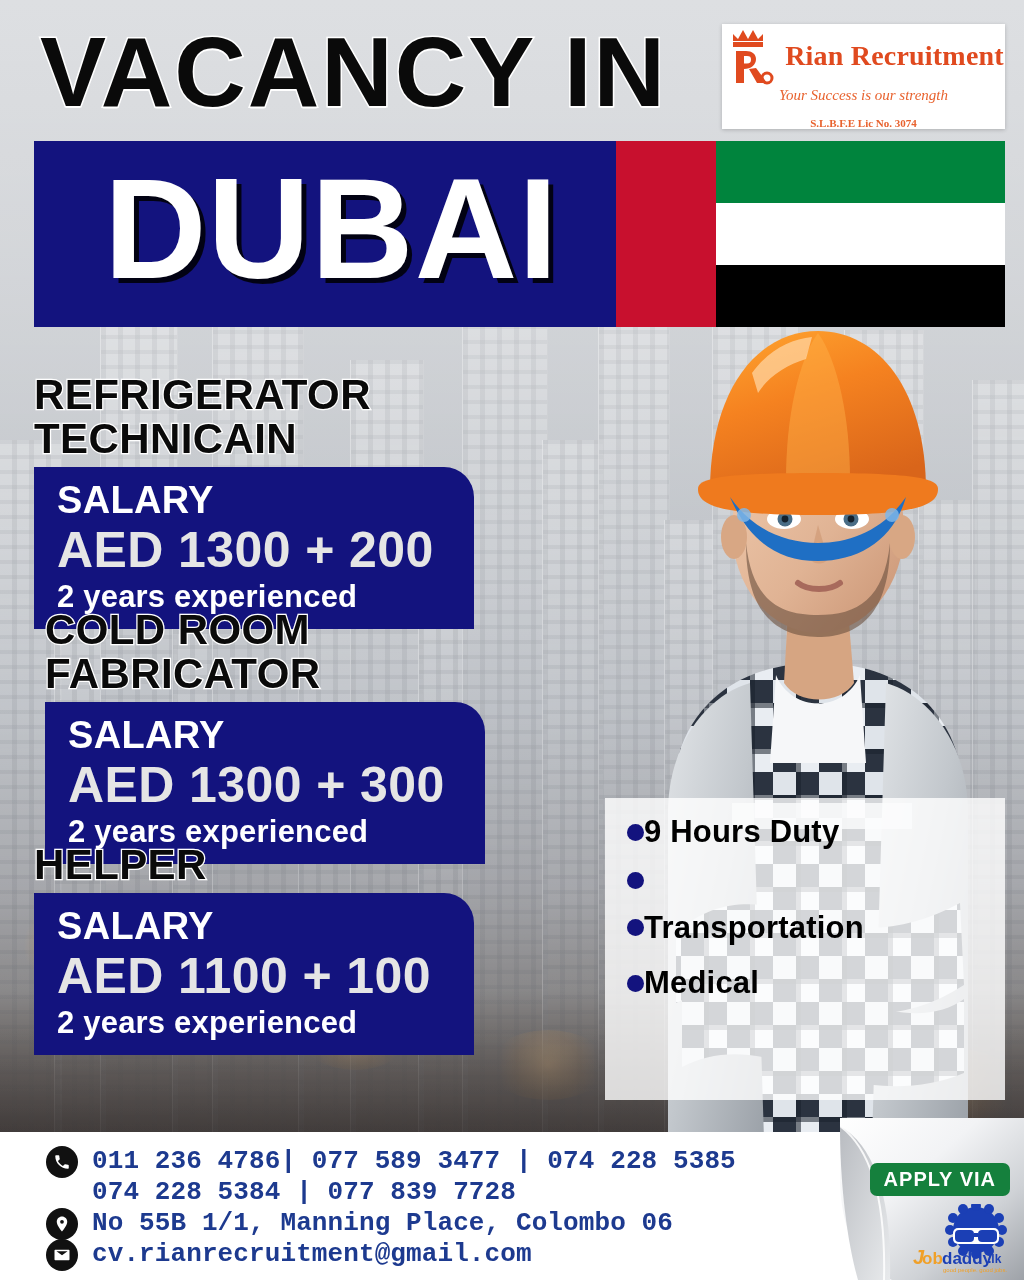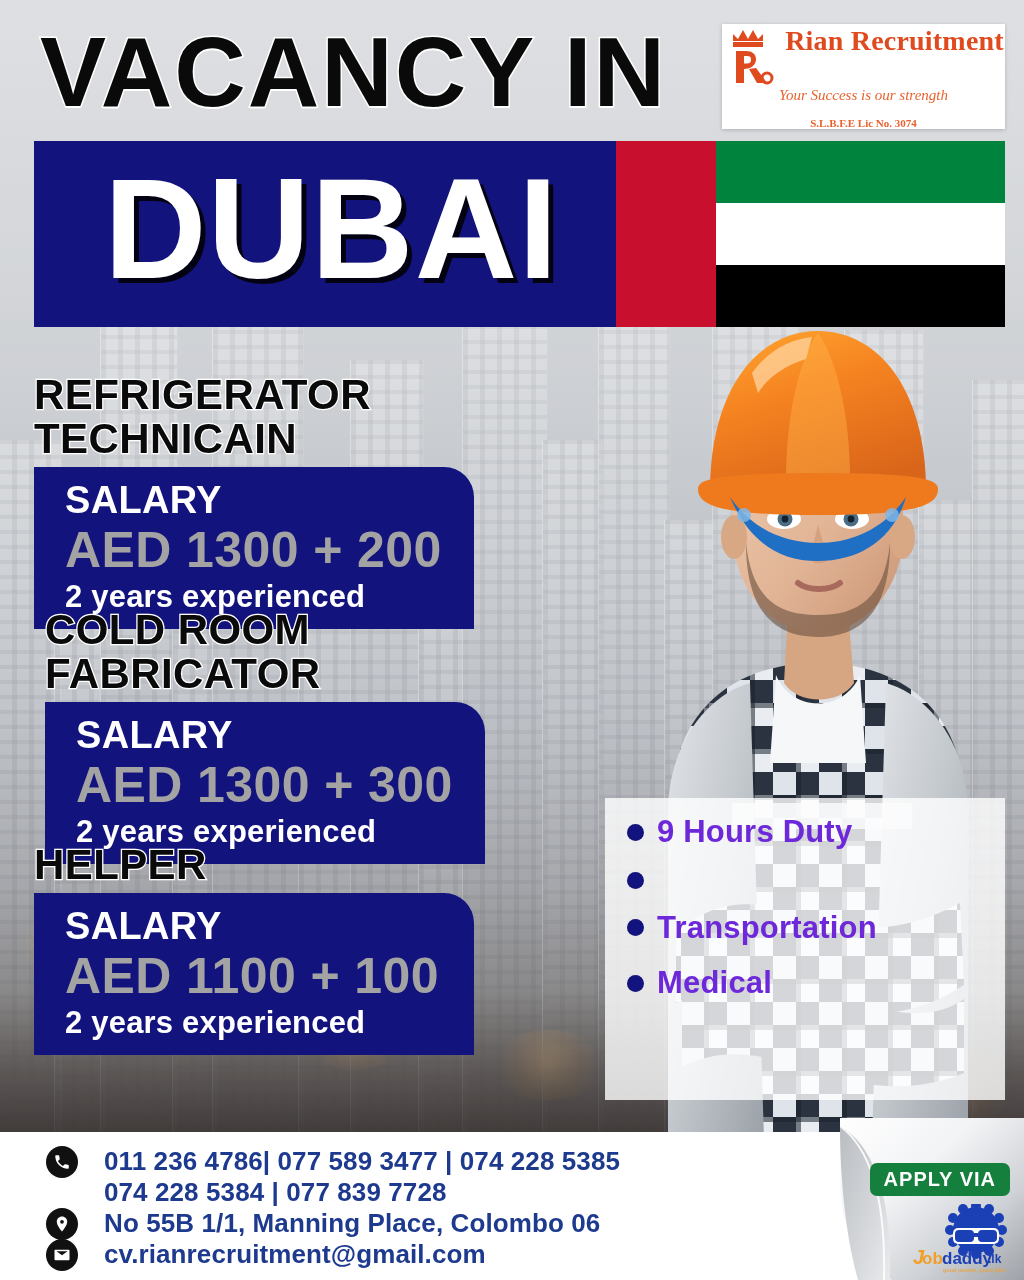--- a/index.html
+++ b/index.html
@@ -51,21 +51,21 @@
     -webkit-text-stroke:3px #ffffff; paint-order:stroke fill;
     font-family:"Liberation Sans", sans-serif;
     text-shadow:0 2px 0 rgba(255,255,255,.9);
   }
   .logo-box{
     position:absolute; left:722px; top:24px; width:283px; height:105px; z-index:8;
     background:#ffffff; display:flex; flex-direction:column;
     align-items:center; justify-content:center; padding:6px 8px;
     box-shadow:0 1px 4px rgba(0,0,0,.2);
   }
-  .logo-row{ display:flex; gap:6px; }
+  .logo-row{ display:flex; align-items:center; gap:6px; }
   .logo-mark{ width:56px; height:62px; flex:0 0 auto; }
   .logo-name{ font-size:28px; font-weight:700; color:#e04a1f; font-family:"Liberation Serif", serif; letter-spacing:.2px; white-space:nowrap; }
   .logo-tag{ font-size:15px; color:#e8622e; font-family:"Liberation Serif", serif; font-style:italic; margin-top:0px; white-space:nowrap;}
   .logo-lic{ font-size:11px; color:#e8622e; font-weight:700; font-family:Liberation Serif, serif; margin-top:13px; white-space:nowrap;}
 
   
   .dubai-banner{
     position:absolute; left:34px; top:141px; width:582px; height:186px; z-index:6;
     background:#13137e;
   }
@@ -86,58 +86,58 @@
   .worker svg{ width:100%; height:100%; display:block; }
 
   
   .job{ position:absolute; z-index:8; }
   .job-title{
     font-size:42px; font-weight:900; color:#0a0a0a; line-height:1.05;
     -webkit-text-stroke:2.5px #ffffff; paint-order:stroke fill;
     letter-spacing:.4px; margin-bottom:6px;
   }
   .salary-box{
-    background:#13137e; border-radius:0 30px 0 0; padding:12px 22px 14px 31px;
+    background:#13137e; border-radius:0 30px 0 0; padding:12px 22px 14px 23px;
   }
   .salary-label{ font-size:38px; font-weight:800; color:#ffffff; line-height:1.12; letter-spacing:.3px; }
-  .salary-amount{ font-size:50px; font-weight:900; color:#a3a3a3; line-height:1.12; letter-spacing:.4px; white-space:nowrap; }
+  .salary-amount{ font-size:50px; font-weight:900; color:#e5e5e5; line-height:1.12; letter-spacing:.4px; white-space:nowrap; }
   .salary-exp{ font-size:31px; font-weight:700; color:#ffffff; line-height:1.2; letter-spacing:.2px; }
 
   #job0{ left:34px; top:373px; width:440px; }
   #job0 .salary-box{ width:440px; }
   #job1{ left:45px; top:608px; width:440px; }
   #job1 .salary-box{ width:440px; }
   #job2{ left:34px; top:843px; width:440px; }
   #job2 .salary-box{ width:440px; }
 
   
   .benefits{
     position:absolute; left:605px; top:798px; width:400px; height:302px; z-index:9;
     background:rgba(255,255,255,.80);
     padding:18px 14px 10px 22px;
     display:flex; flex-direction:column; justify-content:flex-start;
   }
   .benefit{
-    display:flex; align-items:center; gap:13px;
-    font-size:31px; font-weight:800; color:#6d28d9; line-height:1.05;
+    display:flex; align-items:center; 
+    font-size:31px; font-weight:800; color:#000000; line-height:1.05;
     margin-bottom:23px; letter-spacing:.2px; white-space:nowrap;
   }
   .bullet{ width:17px; height:17px; border-radius:50%; background:#13137e; flex:0 0 auto; }
   .provided{
     font-size:25px; font-weight:900; color:#000000; letter-spacing:.2px;
     margin-top:-6px; white-space:nowrap; text-align:right;
   }
 
   
   .footer{
     position:absolute; left:0; bottom:0; width:1024px; height:148px; z-index:10;
     background:#ffffff;
   }
   .contacts{ position:absolute; left:46px; top:14px; display:flex; flex-direction:column; gap:0px; }
-  .c-row{ display:flex; gap:26px; height:31px; }
+  .c-row{ display:flex; gap:14px; height:31px;font-family:Liberation Mono, monospace; }
   .c-icon{ width:32px; height:32px; border-radius:50%; background:#111111; display:flex; align-items:center; justify-content:center; flex:0 0 auto; }
   .c-icon svg{ width:18px; height:18px; fill:#ffffff; }
   .c-text{ font-size:26px; font-weight:800; color:#1d3a8f; letter-spacing:.1px; white-space:nowrap; }
   .c-spacer{ width:32px; flex:0 0 auto; }
 
   
   .curl{ position:absolute; right:0; bottom:0; width:184px; height:162px; z-index:11; overflow:hidden; }
   .curl svg{ width:100%; height:100%; display:block; }
 
   .apply-badge{

